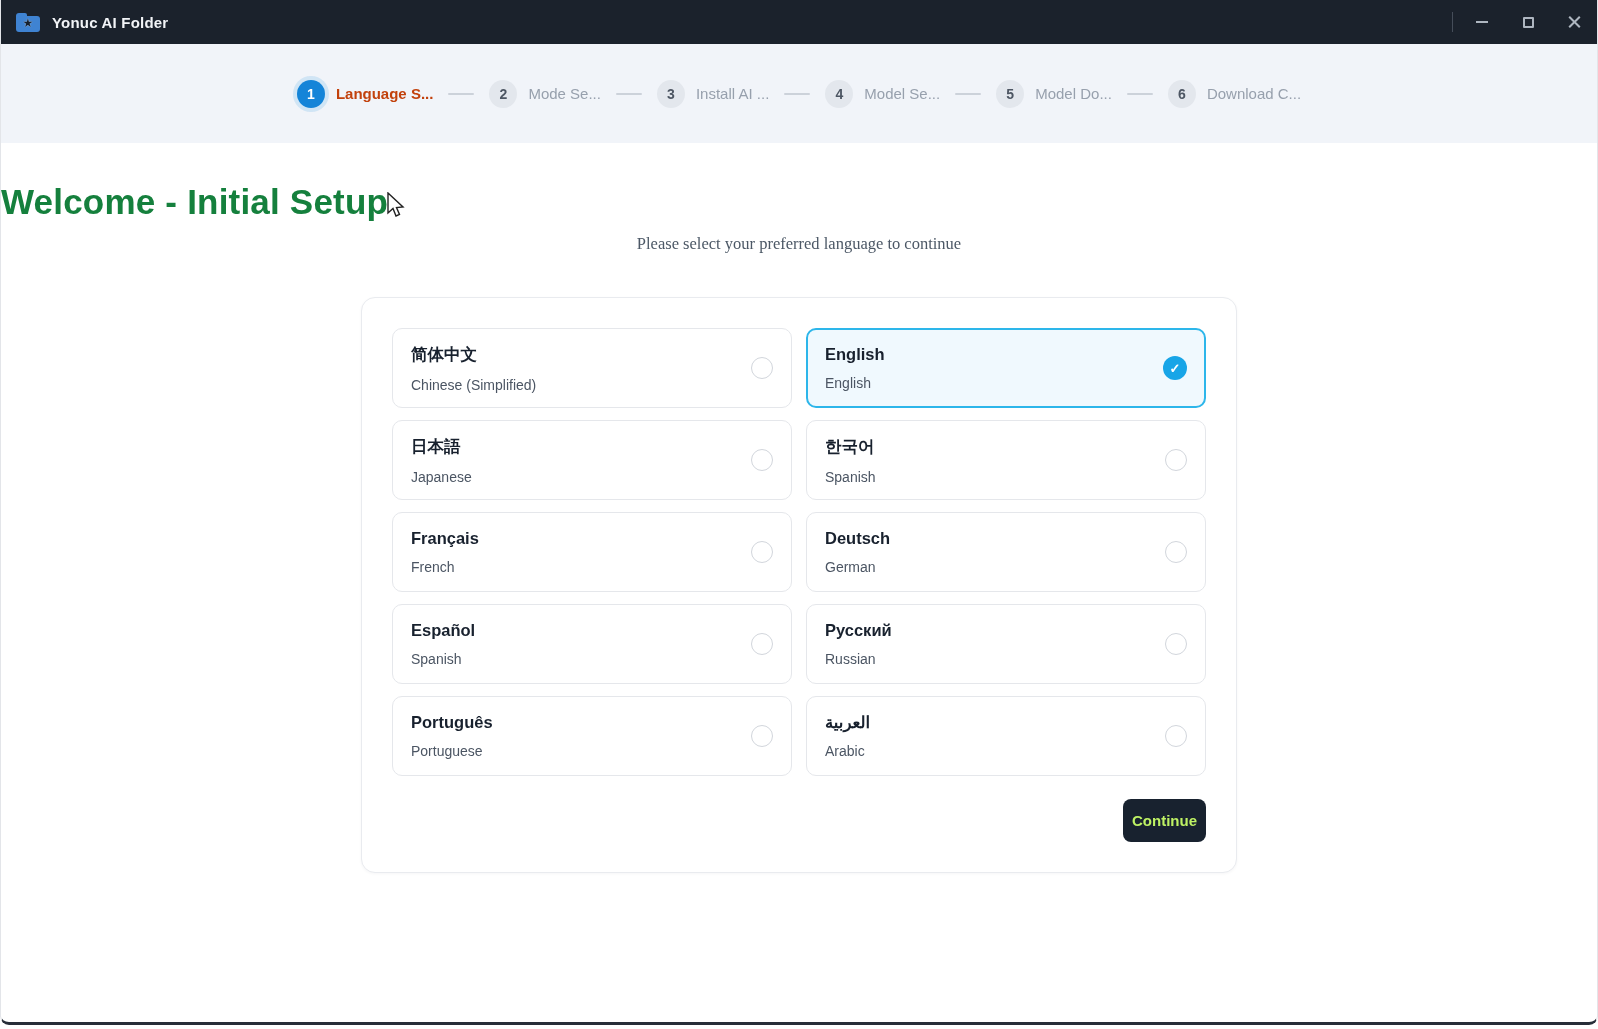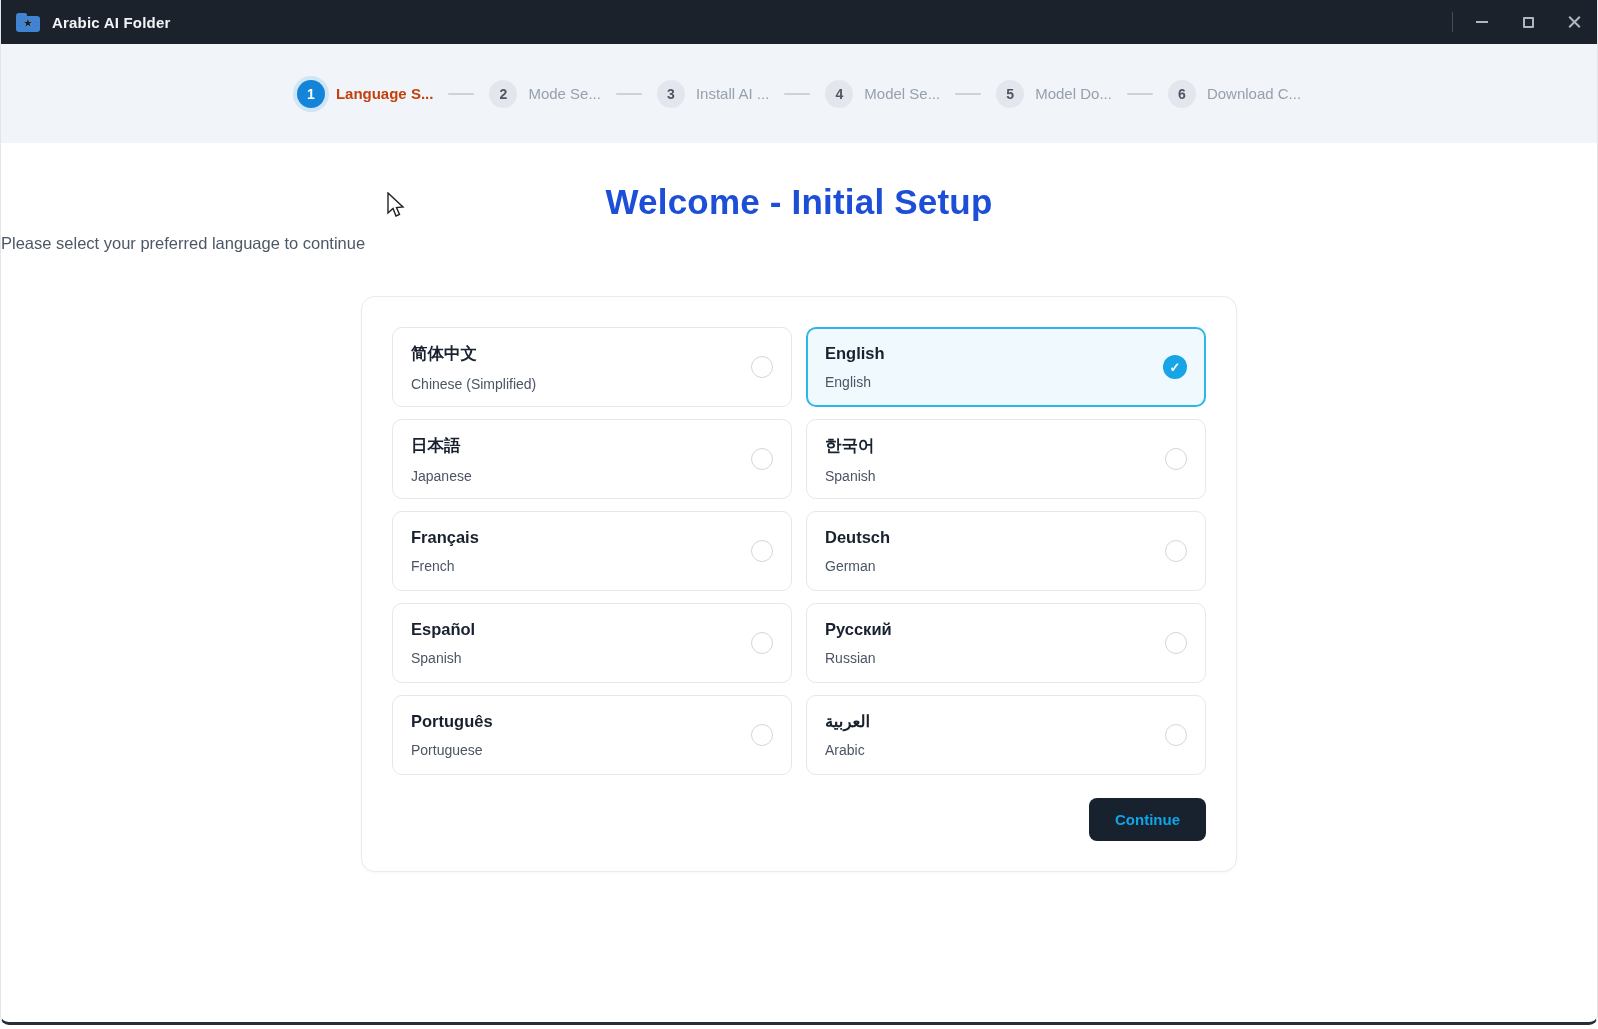--- a/index.html
+++ b/index.html
@@ -40,57 +40,57 @@
   .step.upcoming .step-circle { background:#e3e7ed; color:#4d5663; }
   .step.active .step-circle { background:#1484d8; color:#ffffff;
                               box-shadow:0 0 0 4px rgba(60,160,225,.18); }
   .step-label { margin-left:11px; font-size:15px; white-space:nowrap; }
   .step.active .step-label { color:#c2410c; font-weight:bold; }
   .step.upcoming .step-label { color:#97a0ad; }
   .step-connector { width:26px; height:2px; background:#ccd2da; margin:0 15px; border-radius:1px; }
 
   
   .main { padding-top:39px; }
-  .page-title { text-align:center; font-size:35px; font-weight:bold; color:#1d4ed8; letter-spacing:.2px; }
-  .page-subtitle { margin-top:12px; font-size:16.5px; color:#4c5866; }
+  .page-title { font-size:35px; font-weight:bold; color:#15803d; letter-spacing:.2px; }
+  .page-subtitle { text-align:center; margin-top:12px; font-size:16.5px; color:#4c5866;font-family:Liberation Serif, serif; }
 
   .panel { width:876px; margin:43px auto 0; background:#ffffff; border:1px solid #e9ebef;
            border-radius:14px; padding:30px; box-shadow:0 1px 3px rgba(20,30,50,.04); }
   .lang-grid { display:grid; grid-template-columns:1fr 1fr; column-gap:14px; row-gap:12px; }
   .lang-card { height:80px; border:1px solid #e5e7eb; border-radius:10px; background:#ffffff;
                display:flex; align-items:center; justify-content:space-between;
                padding:0 18px; cursor:pointer; }
   .lang-card.selected { border:2px solid #2db6ea; background:#f0f9fe; padding:4px 17px; }
   .lang-native { font-size:16.5px; font-weight:bold; color:#18212e; margin-bottom:4px; }
   .lang-english { font-size:14px; color:#4b5563;margin-top:11px; }
   .radio-circle { width:22px; height:22px; border-radius:50%; border:1.5px solid #d2d6dc;
                   background:#ffffff; flex:none; }
   .check-circle { width:24px; height:24px; border-radius:50%; background:#18a5e7; color:#ffffff;
                   display:flex; align-items:center; justify-content:center;
                   font-size:13px; font-weight:bold; flex:none; }
   .panel-footer { display:flex; justify-content:flex-end; margin-top:23px; }
-  .continue-btn { background:#18222f; color:#0ea5e9; border:none; border-radius:8px;
-                  padding:13px 26px; font-size:15px; font-weight:bold;
+  .continue-btn { background:#18222f; color:#bef264; border:none; border-radius:8px;
+                  padding:13px 9px; font-size:15px; font-weight:bold;
                   font-family:"Liberation Sans", sans-serif; cursor:pointer; }
 
   
   .cursor { position:absolute; left:383px; top:192px; pointer-events:none; }
 </style>
 </head>
 <body>
 
 <div class="window">
 
   <div class="titlebar">
     <div class="app-icon">
       <div class="folder-tab"></div>
       <div class="folder-body"></div>
       <div class="star">★</div>
     </div>
-    <div class="titlebar-title">Arabic AI Folder</div>
+    <div class="titlebar-title">Yonuc AI Folder</div>
     <div class="titlebar-controls">
       <div class="control-sep"></div>
       <div class="control-btn">
         <div class="glyph-min"></div>
       </div>
       <div class="control-btn">
         <div class="glyph-max"></div>
       </div>
       <div class="control-btn">
         <div class="glyph-close"></div>

